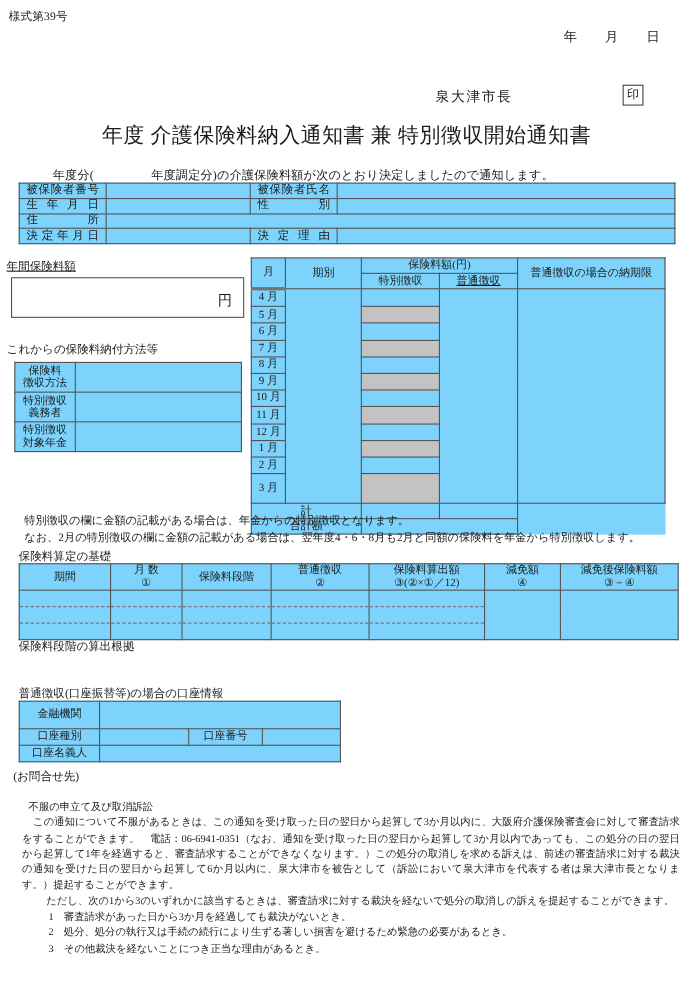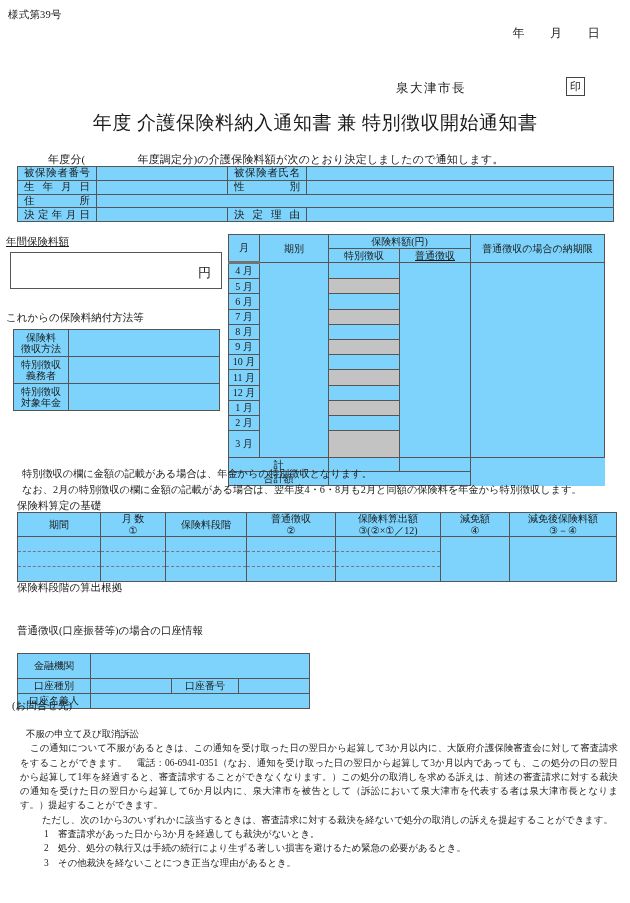--- a/index.html
+++ b/index.html
@@ -157,21 +157,21 @@
   #basis-table td.row3 { height: 14px; border-top: none; }
   #basis-table td.nosplit { height: 42px; }
 
   
   #stage-label { left: 17px; top: 581px; font-size: 10.5px; }
   #stage-table { left: 17px; top: 593px; }
   #stage-table td { height: 13px; font-size: 10px; }
 
   
   #bank-label { left: 17px; top: 624px; font-size: 10.5px; }
-  #bank-table { left: 17px; top: 653px; padding-left: 28px; }
+  #bank-table { left: 17px; top: 637px; padding-left: 28px; }
   #bank-table td { font-size: 10px; }
   #bank-table td.kinyu-k { width: 72px; height: 24px; }
   #bank-table td.kinyu-v { height: 24px; border-bottom: 1px dashed #777; }
   #bank-table td.r { height: 14px; }
   #contact { left: 12px; top: 699px; font-size: 10.5px; }
 
   
   #legal { left: 20px; top: 727px; width: 598px; font-size: 9.4px; line-height: 1.52; }
   #legal .head { margin-left: 6px; }
   #legal p { margin: 0; }

